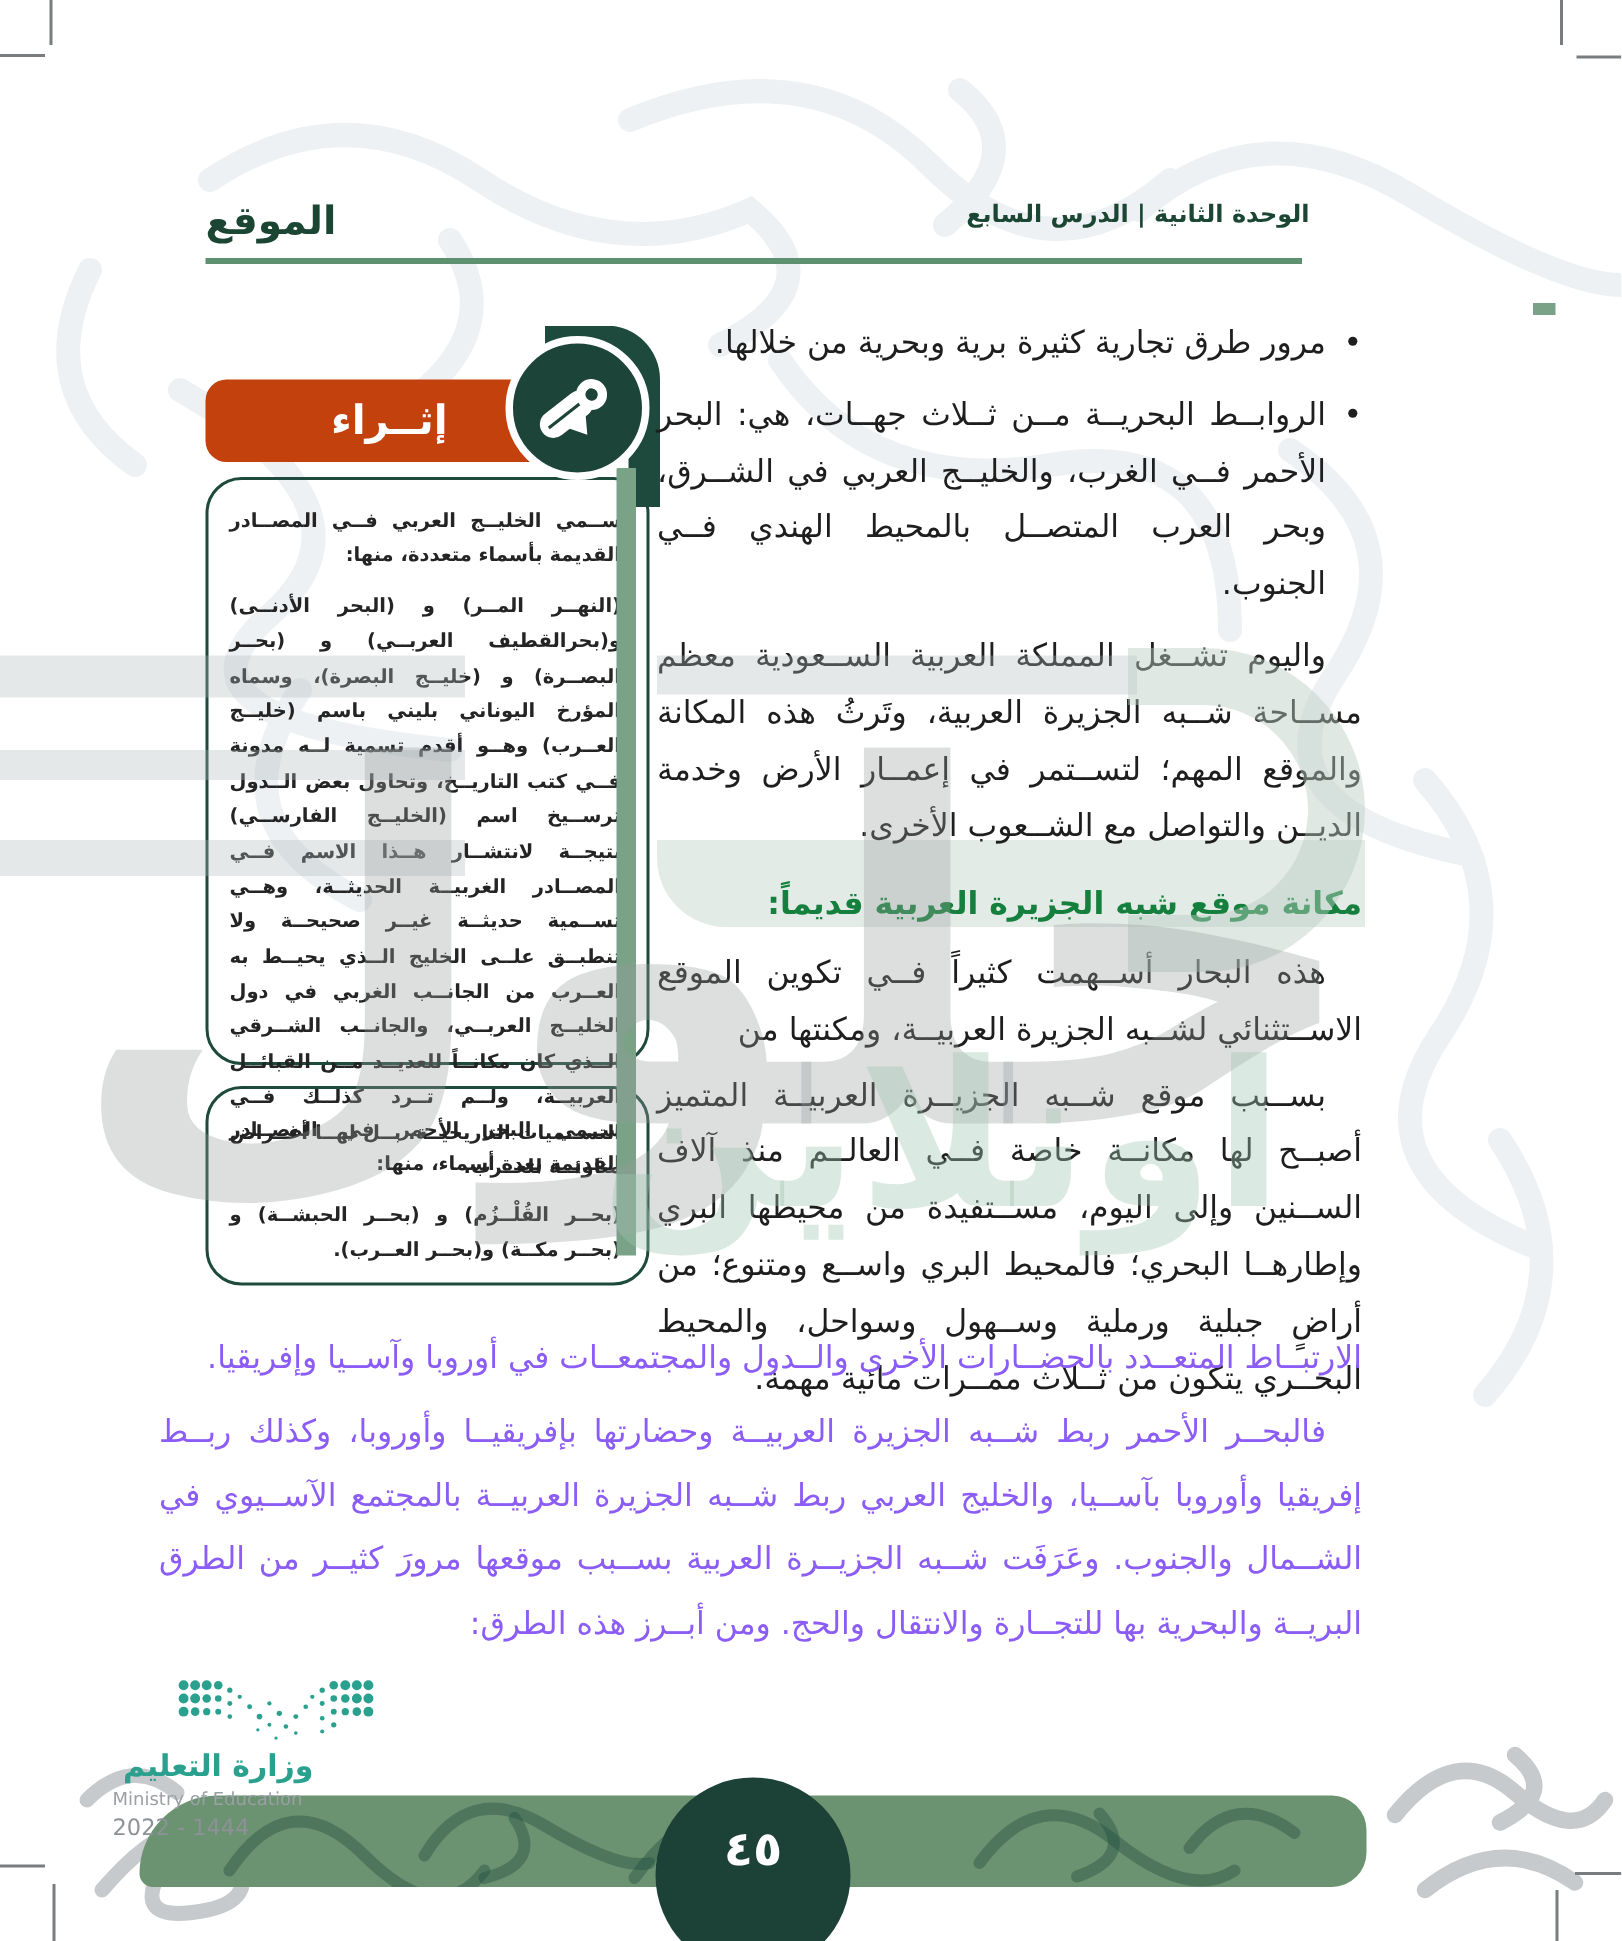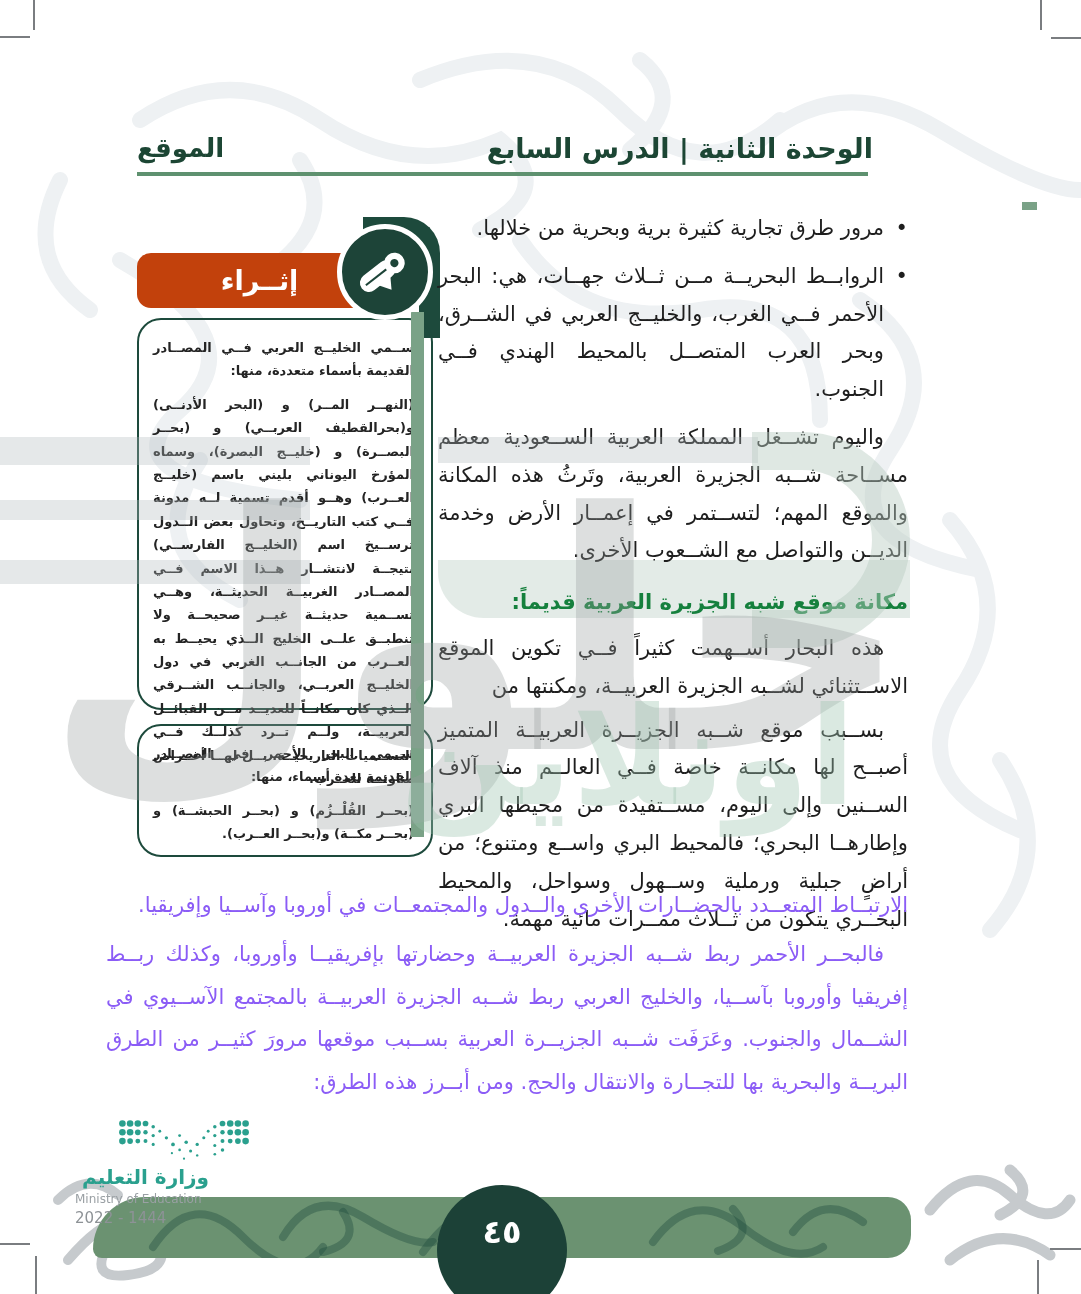--- a/index.html
+++ b/index.html
@@ -3,21 +3,21 @@
 <meta charset="utf-8">
 <style>
   html,body{margin:0;padding:0;background:#fff;}
   .page{position:relative;width:1081px;height:1294px;background:#ffffff;overflow:hidden;
         font-family:"DejaVu Sans", sans-serif;color:#1f1f1f;}
   
   .bg-pattern{position:absolute;inset:0;z-index:0;}
   
   .crop{position:absolute;background:#7a7d80;z-index:6;}
   
-  .hdr-right{position:absolute;top:133px;right:208px;font-size:27px;font-weight:bold;
+  .hdr-right{position:absolute;top:133px;right:208px;font-size:16px;font-weight:bold;
              color:#1c4634;direction:rtl;z-index:3;}
   .hdr-left{position:absolute;top:133px;left:137px;font-size:26px;font-weight:bold;
             color:#1c4634;direction:rtl;z-index:3;}
   .hdr-rule{position:absolute;top:172px;left:137px;width:731px;height:4px;background:#5e916f;z-index:3;}
   .edge-dash{position:absolute;top:202px;left:1022px;width:15px;height:8px;background:#7aa287;z-index:3;}
   
   .main-col{position:absolute;top:210px;left:438px;width:470px;direction:rtl;z-index:3;
             font-size:21px;line-height:1.8;text-align:justify;color:#1e1e1e;}
   .bullet-item{position:relative;padding-right:24px;margin-bottom:10px;}
   .bullet-item::before{content:"•";position:absolute;right:0;top:0;font-size:21px;color:#1e1e1e;}

